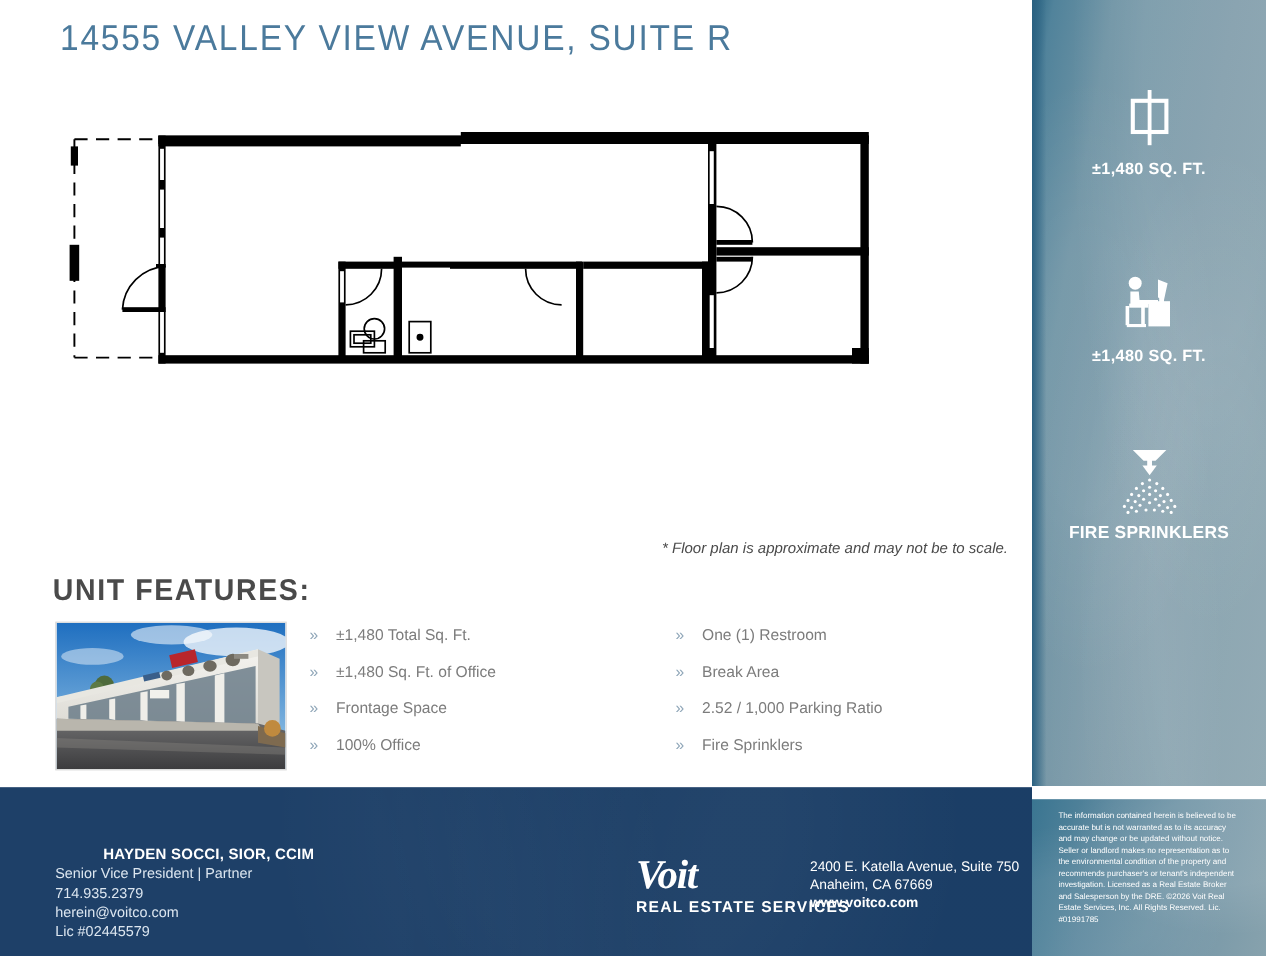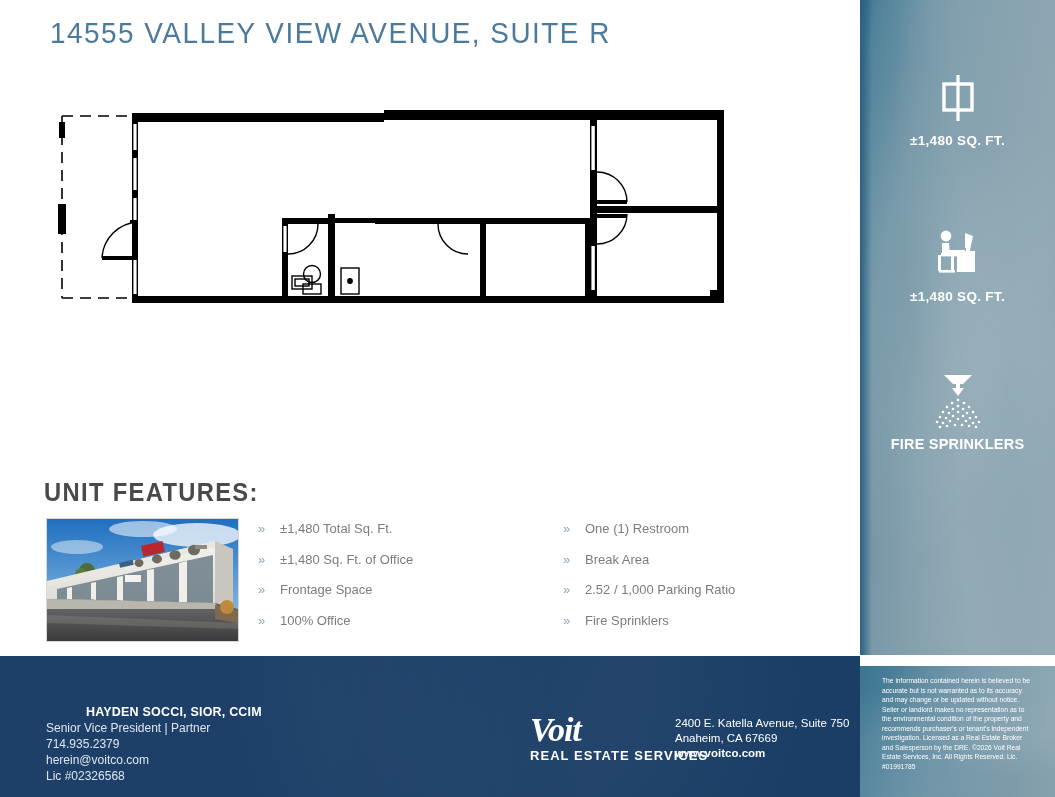--- a/index.html
+++ b/index.html
@@ -246,20 +246,21 @@
       <path d="M547 64 A30 30 0 0 1 577 94" fill="none" stroke="#000" stroke-width="1.4"></path>
       <rect x="547" y="92" width="30" height="4" fill="#000"></rect>
 
       <path d="M547 136 A30 30 0 0 0 577 106" fill="none" stroke="#000" stroke-width="1.4"></path>
       <rect x="547" y="106" width="30" height="4" fill="#000"></rect>
 
       <rect x="660" y="182" width="14" height="13" fill="#000"></rect>
     </svg>
   </div>
 
+  <div class="fp-note">* Floor plan is approximate and may not be to scale.</div>
 
   <div class="features-title">UNIT FEATURES:</div>
 
   <div class="prop-photo">
     <svg width="191" height="122" viewBox="0 0 191 122">
       <defs>
         <linearGradient id="sky" x1="0" y1="0" x2="0" y2="1">
           <stop offset="0" stop-color="#1f6fc0"></stop>
           <stop offset="1" stop-color="#9fcbe9"></stop>
         </linearGradient>
@@ -434,21 +435,21 @@
     </div>
   </div>
 
   <div class="footer">
     <div class="footer-inner">
       <div class="contact">
         <div class="nm">HAYDEN SOCCI, SIOR, CCIM</div>
         <div class="ln">Senior Vice President | Partner</div>
         <div class="ln">714.935.2379</div>
         <div class="ln">herein@voitco.com</div>
-        <div class="ln">Lic #02326568</div>
+        <div class="ln">Lic #02445579</div>
       </div>
 
       <div class="voit-logo">
         <div class="mark">Voit</div>
         <div class="sub">REAL ESTATE SERVICES</div>
       </div>
 
       <div class="voit-addr">
         <div>2400 E. Katella Avenue, Suite 750</div>
         <div>Anaheim, CA 67669</div>

